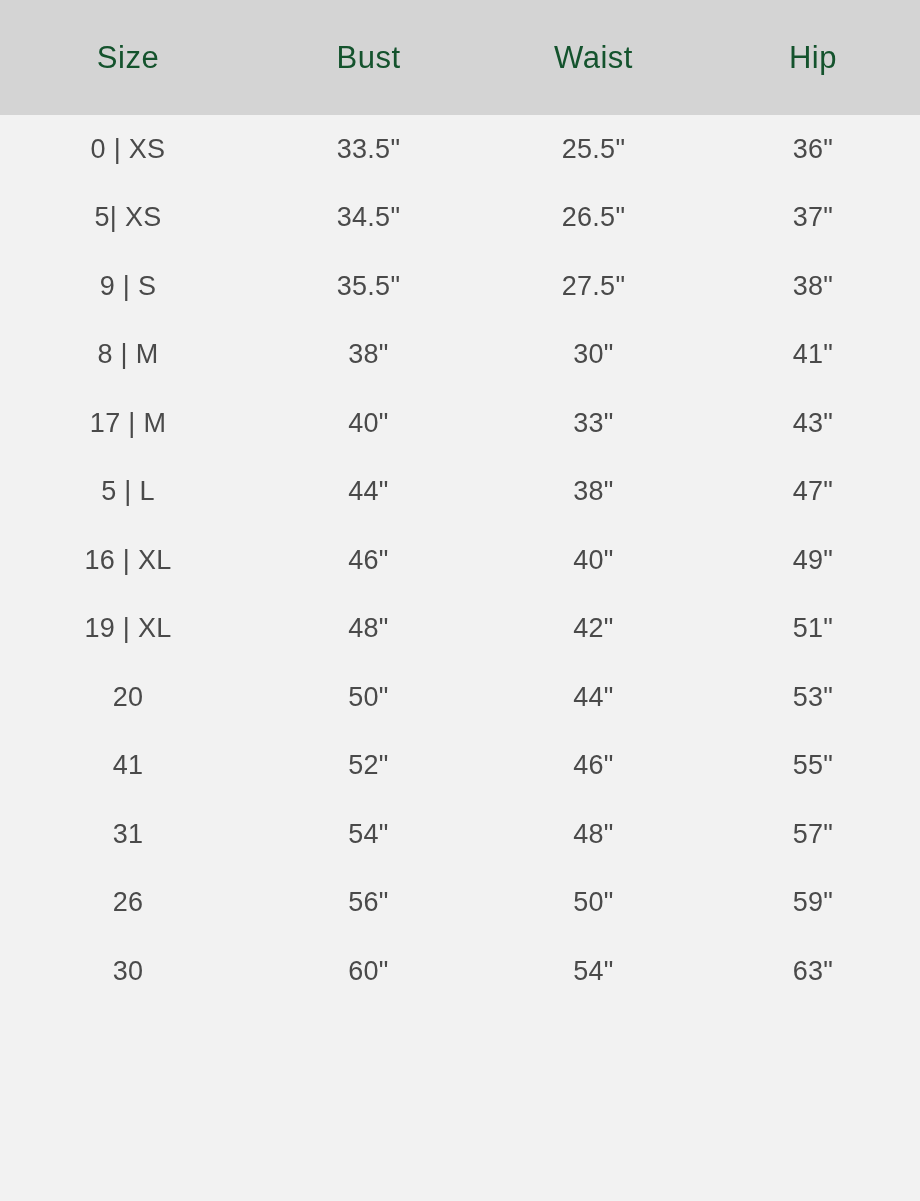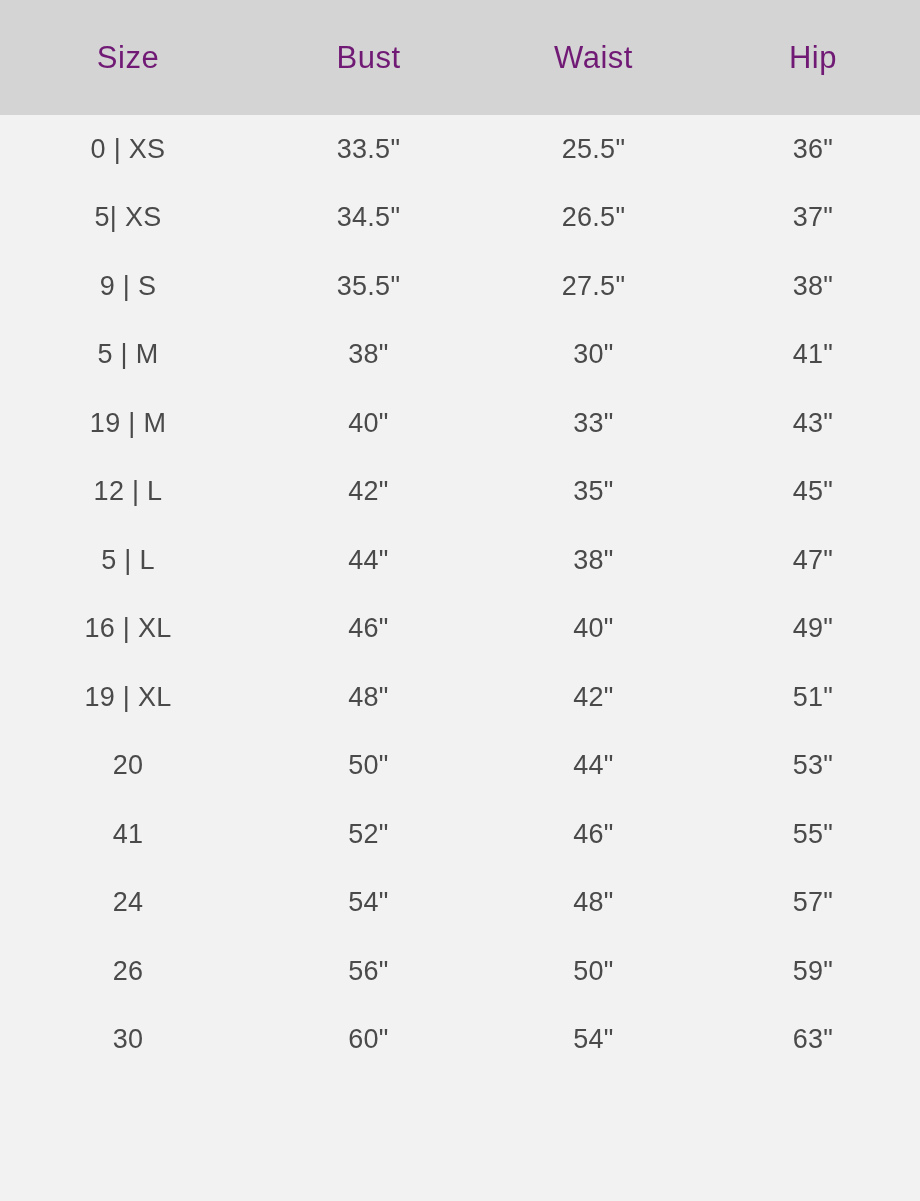--- a/index.html
+++ b/index.html
@@ -14,21 +14,21 @@
     color: #3b3b3b;
     overflow: hidden;
   }
   .size-chart {
     width: 920px;
     border-collapse: collapse;
     table-layout: fixed;
   }
   .size-chart thead th {
     background: #d4d4d4;
-    color: #701a75;
+    color: #14532d;
     font-weight: 400;
     font-size: 31px;
     height: 113px;
     vertical-align: middle;
     letter-spacing: 0.5px;
   }
   .size-chart tbody td {
     background: #f2f2f2;
     color: #4a4a4a;
     font-weight: 400;
@@ -74,36 +74,30 @@
       <td>26.5"</td>
       <td>37"</td>
     </tr>
     <tr>
       <td>9 | S</td>
       <td>35.5"</td>
       <td>27.5"</td>
       <td>38"</td>
     </tr>
     <tr>
-      <td>5 | M</td>
+      <td>8 | M</td>
       <td>38"</td>
       <td>30"</td>
       <td>41"</td>
     </tr>
     <tr>
-      <td>19 | M</td>
+      <td>17 | M</td>
       <td>40"</td>
       <td>33"</td>
       <td>43"</td>
-    </tr>
-    <tr>
-      <td>12 | L</td>
-      <td>42"</td>
-      <td>35"</td>
-      <td>45"</td>
     </tr>
     <tr>
       <td>5 | L</td>
       <td>44"</td>
       <td>38"</td>
       <td>47"</td>
     </tr>
     <tr>
       <td>16 | XL</td>
       <td>46"</td>
@@ -122,21 +116,21 @@
       <td>44"</td>
       <td>53"</td>
     </tr>
     <tr>
       <td>41</td>
       <td>52"</td>
       <td>46"</td>
       <td>55"</td>
     </tr>
     <tr>
-      <td>24</td>
+      <td>31</td>
       <td>54"</td>
       <td>48"</td>
       <td>57"</td>
     </tr>
     <tr>
       <td>26</td>
       <td>56"</td>
       <td>50"</td>
       <td>59"</td>
     </tr>

